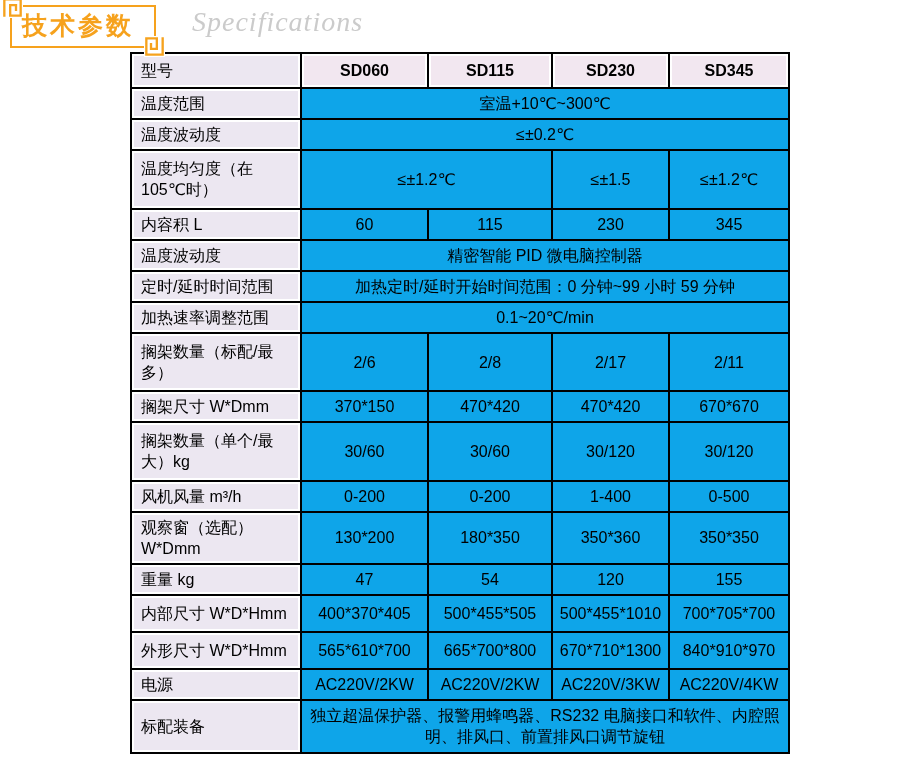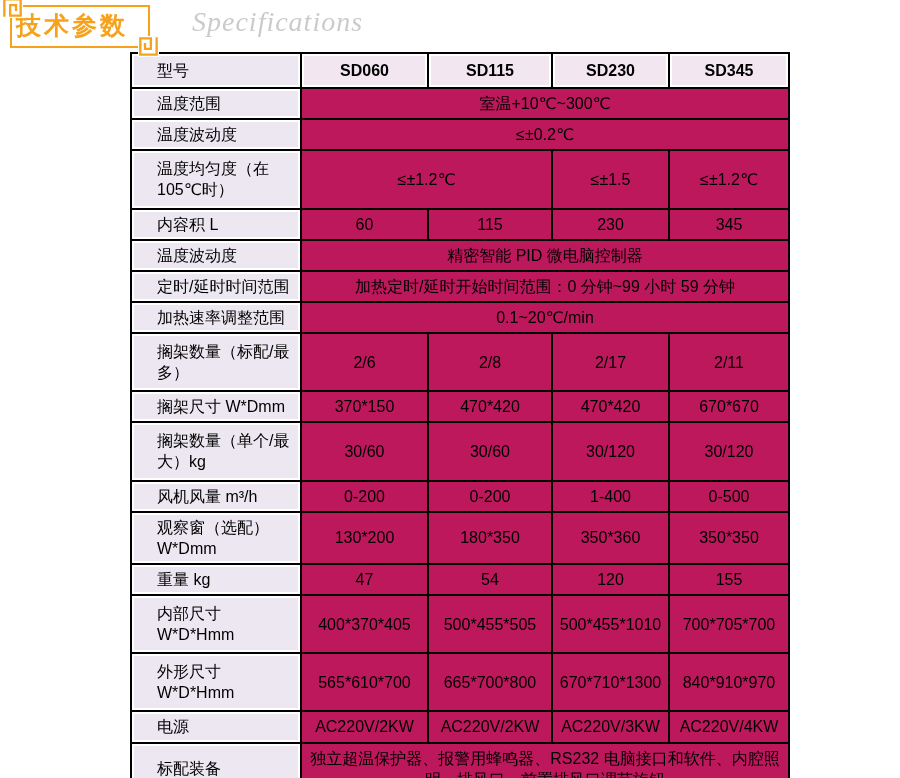--- a/index.html
+++ b/index.html
@@ -13,21 +13,21 @@
   html,body{margin:0;padding:0;}
   body{
     width:900px;height:778px;overflow:hidden;background:#ffffff;
     font-family:"Liberation Sans","DejaVu Sans",sans-serif;color:#000;
   }
   
   .titlebar{position:relative;height:48px;}
   .title-box{
     position:absolute;left:10px;top:5px;
     border:2px solid var(--accent);
-    padding:2px 20px 4px 4px;
+    padding:2px 20px 4px 10px;
     color:var(--accent);
     font-size:25px;font-weight:bold;letter-spacing:3px;
     line-height:1.3;white-space:nowrap;
   }
   .ornament{position:absolute;width:21px;height:21px;background:#fff;}
   .ornament.tl{left:-10px;top:-10px;}
   .ornament.br{right:-11px;bottom:-11px;transform:rotate(180deg);}
   .title-en{
     position:absolute;left:192px;top:6px;
     font-family:"Liberation Serif","DejaVu Serif",serif;
@@ -52,24 +52,24 @@
   .spec thead th{
     background:var(--headbg);
     box-shadow:inset 0 0 0 2px #fff;
     font-weight:bold;
     padding:6px 5px;
   }
   .spec .lbl{
     background:var(--labelbg);
     box-shadow:inset 0 0 0 2px #fff;
     text-align:left;
-    padding-left:25px;
+    padding-left:9px;
     font-weight:normal;
   }
-  .spec td.val{background:#be185d;}
+  .spec td.val{background:#0ea5e9;}
   .spec tr.tall td{padding-top:7px;padding-bottom:7px;}
 </style>
 </head>
 <body>
 
 <div class="titlebar">
   <div class="title-box">
     <svg class="ornament tl" viewBox="0 0 18 18">
       <path d="M2,17 V2 H16 V16 H7 V7 H12 V12" fill="none" stroke="#F6A21D" stroke-width="2"></path>
     </svg>

